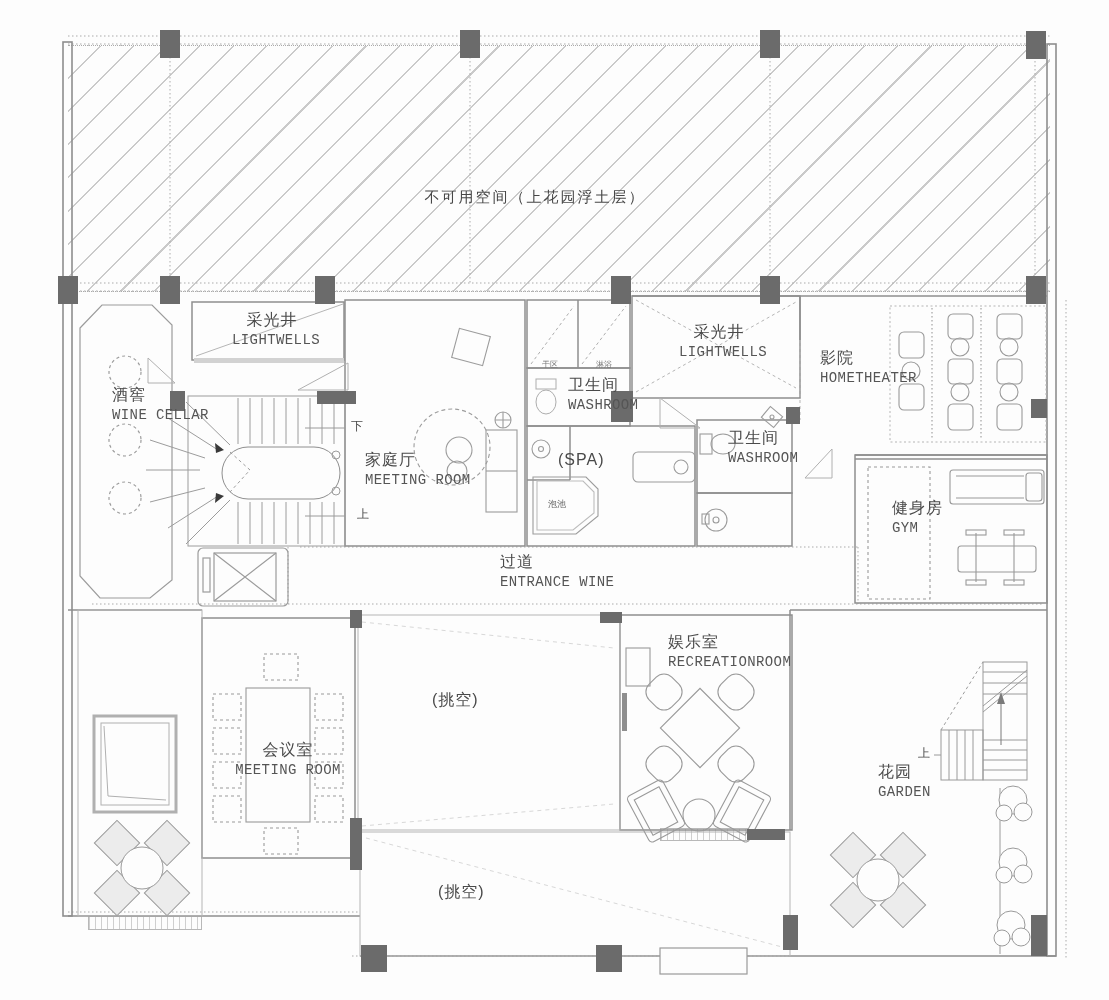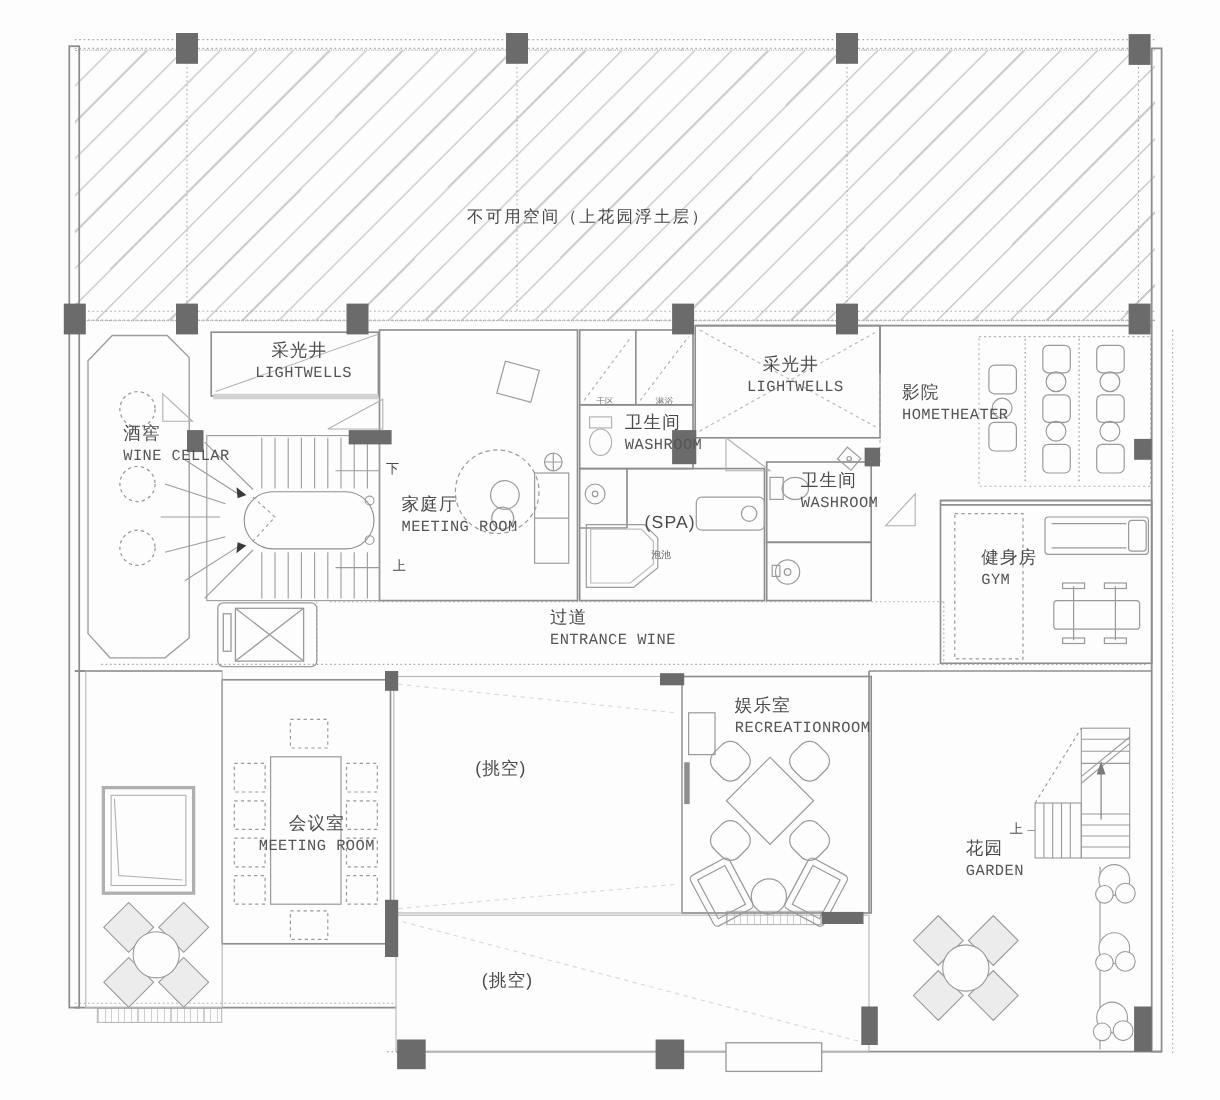--- a/index.html
+++ b/index.html
@@ -325,25 +325,25 @@
   </div>
 
   <div class="lbl small" style="left:542px;top:340px;">干区</div>
   <div class="lbl small" style="left:596px;top:340px;">淋浴</div>
 
   <div class="lbl" style="left:568px;top:375px;">
     <span class="zh">卫生间</span>
     <span class="en">WASHROOM</span>
   </div>
 
-  <div class="lbl" style="left:586px;top:450px;margin-top:16px;">
+  <div class="lbl" style="left:558px;top:450px;">
     <span class="zh">(SPA)</span>
   </div>
 
-  <div class="lbl tiny-zh" style="left:548px;top:499px;margin-left:44px;">泡池</div>
+  <div class="lbl tiny-zh" style="left:548px;top:499px;">泡池</div>
 
   <div class="lbl center" style="left:679px;top:322px;width:80px;">
     <span class="zh">采光井</span>
     <span class="en">LIGHTWELLS</span>
   </div>
 
   <div class="lbl" style="left:820px;top:348px;">
     <span class="zh">影院</span>
     <span class="en">HOMETHEATER</span>
   </div>

